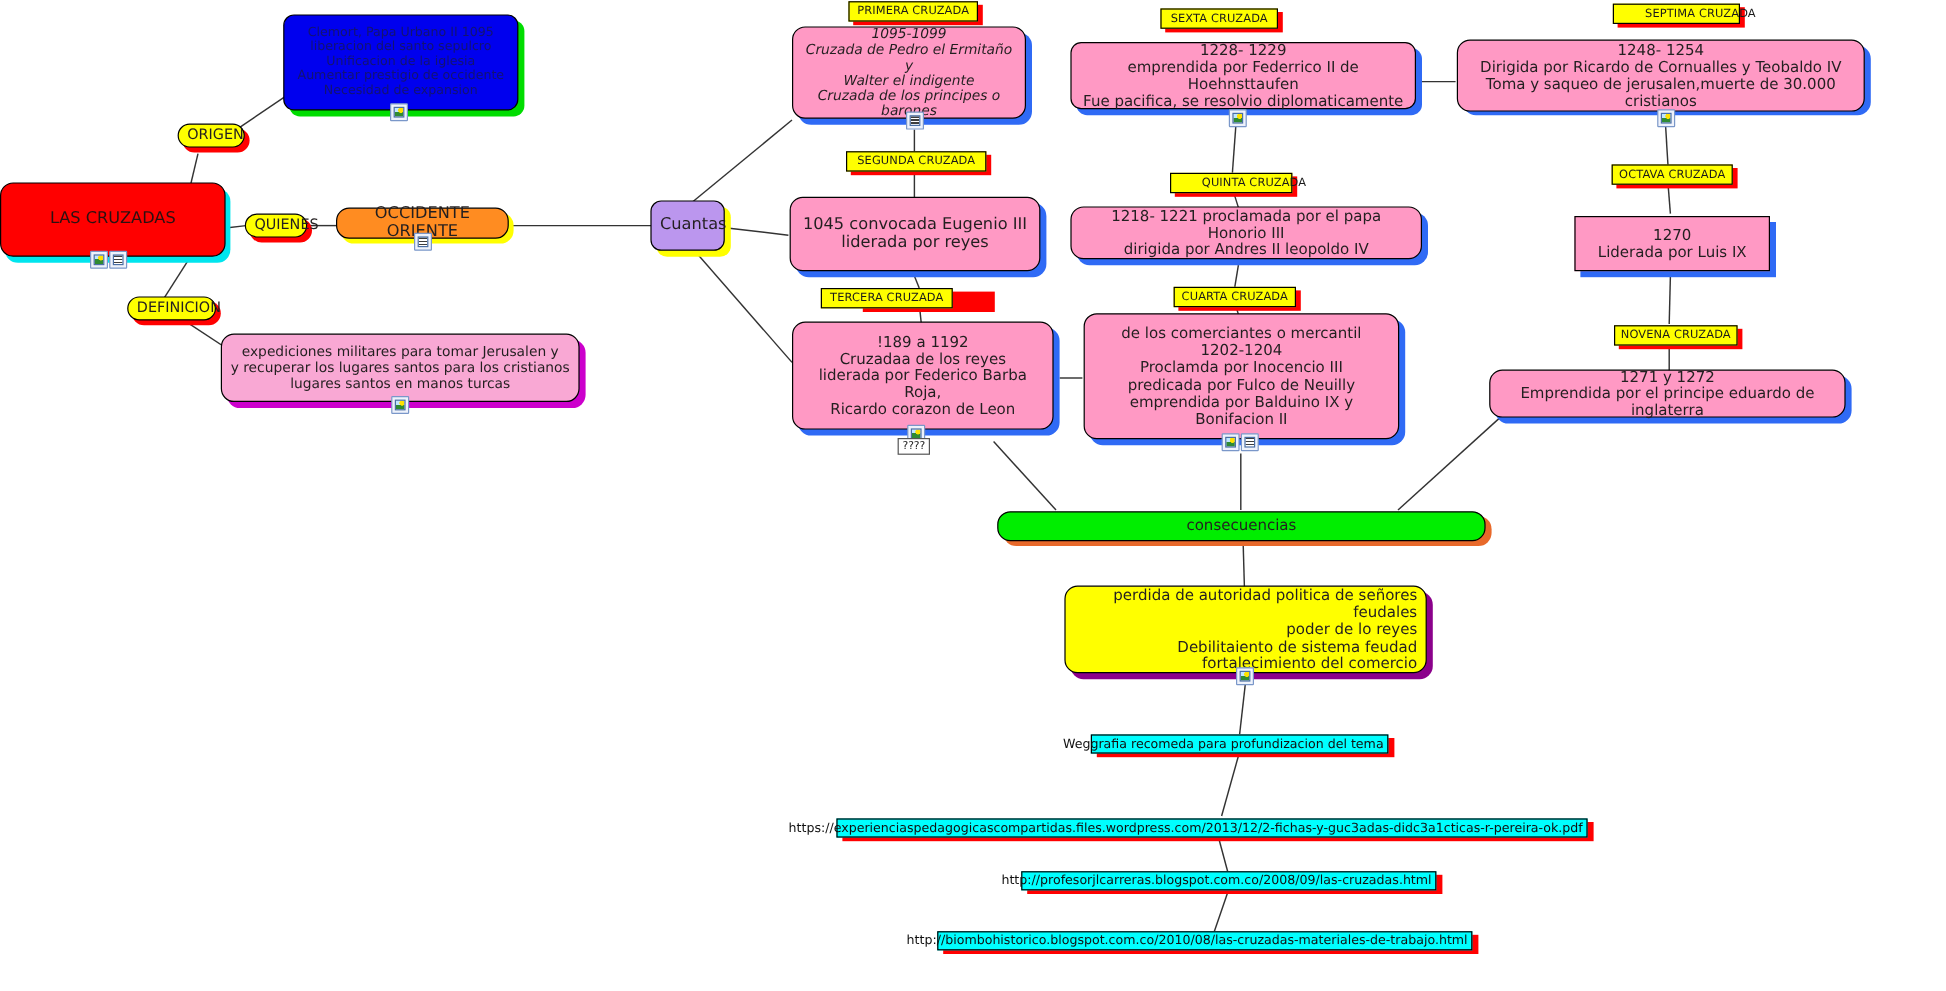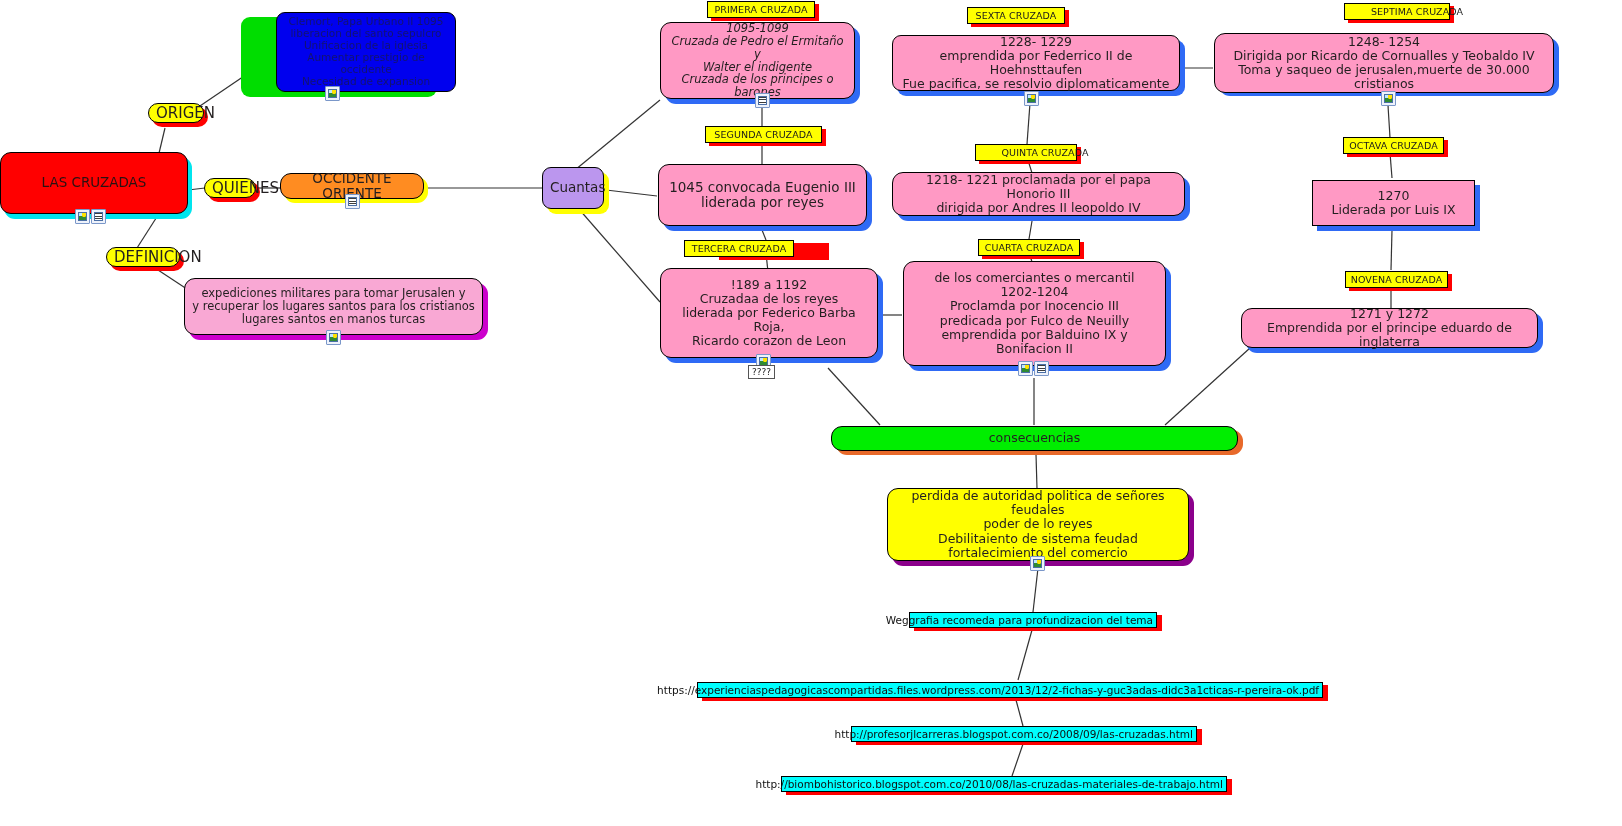--- a/index.html
+++ b/index.html
@@ -73,21 +73,21 @@
   .sh-yellow  { background: #ffff00; }
   .sh-magenta { background: #cc00cc; }
   .sh-orange  { background: #e8692a; }
   .sh-purple  { background: #8b008b; }
 
   
   .fs13 { font-size: 13.5px; }
   .fs12 { font-size: 12.5px; }
   .fs11 { font-size: 11.5px; }
   .fs10 { font-size: 10.5px; }
-  .fs9  { font-size: 15px; }
+  .fs9  { font-size: 12px; }
   .ital { font-style: italic; }
 
   
   .chip {
     position: absolute;
     box-sizing: border-box;
     border: 1px solid #000;
     background: #ffff00;
     font-size: 9.5px;
     letter-spacing: .1px;
@@ -240,21 +240,21 @@
     <span class="ic pic"></span>
     <span class="ic doc"></span>
   </div>
 
   <div class="shadow sh-red r10" style="left:152px; top:107px; width:56px; height:20px;"></div>
   <div class="node yellow r10 fs9" style="left:148px; top:103px; width:56px; height:20px;">
     <span class="txt">ORIGEN</span>
   </div>
 
   <div class="shadow sh-green r8" style="left:241px; top:17px; width:196px; height:80px;"></div>
-  <div class="node blue r8 fs10" style="left:236px; top:12px; width:180px; height:80px;margin-left:40px;">
+  <div class="node blue r8 fs10" style="left:236px; top:12px; width:196px; height:80px;">
     <span class="txt">Clemort, Papa Urbano II 1095
 liberacion del santo sepulcro
 Unificacion de la iglesia
 Aumentar prestigio de occidente
 Necesidad de expansion</span>
   </div>
   <div class="icons" style="left:325px; top:86px;">
     <span class="ic pic"></span>
   </div>
 
@@ -417,21 +417,21 @@
     <span class="txt">1271 y 1272
 Emprendida por el principe eduardo de inglaterra</span>
   </div>
 
   <div class="shadow sh-orange r10" style="left:836px; top:430px; width:407px; height:25px;"></div>
   <div class="node green r10 fs12" style="left:831px; top:426px; width:407px; height:25px;">
     <span class="txt">consecuencias</span>
   </div>
 
   <div class="shadow sh-purple r10" style="left:892px; top:493px; width:302px; height:73px;"></div>
-  <div class="node yellow r10 fs12" style="left:887px; top:488px; width:302px; height:73px;">
+  <div class="node yellow r10 fs12" style="left:887px; top:488px; width:302px; height:73px;text-align:right;">
     <span class="txt">perdida de autoridad politica de señores feudales
 poder de lo reyes
 Debilitaiento de sistema feudad
 fortalecimiento del comercio</span>
   </div>
   <div class="icons" style="left:1030px; top:556px;">
     <span class="ic pic"></span>
   </div>
 
   <div class="shadow sh-red sq" style="left:914px; top:615px; width:248px; height:16px;"></div>

